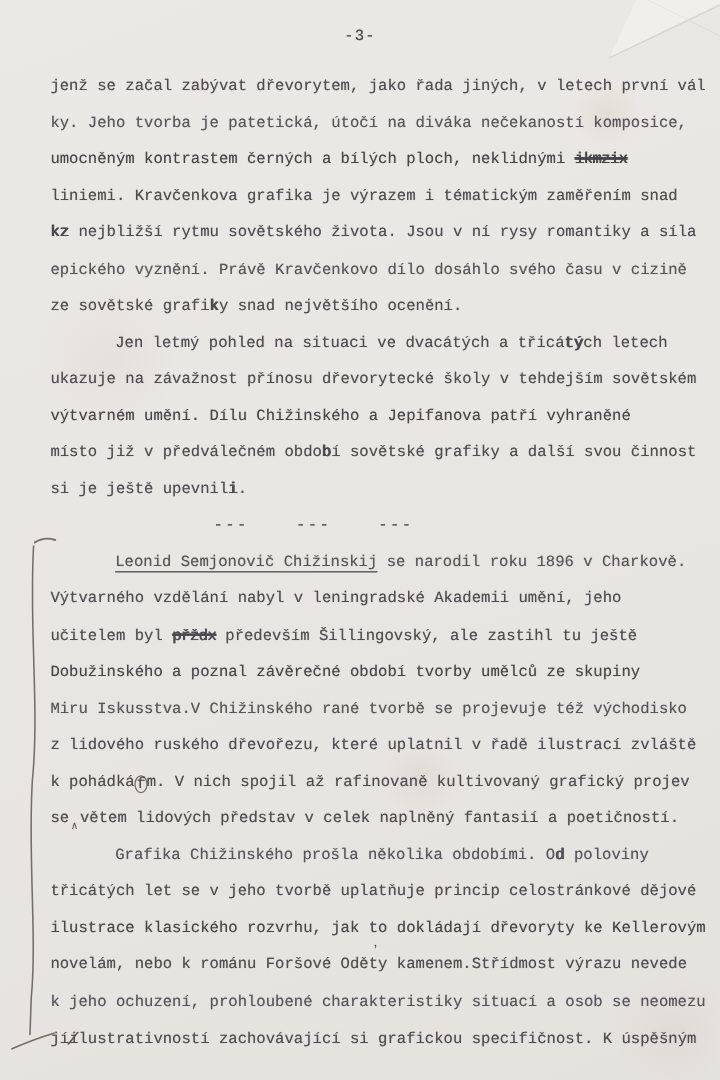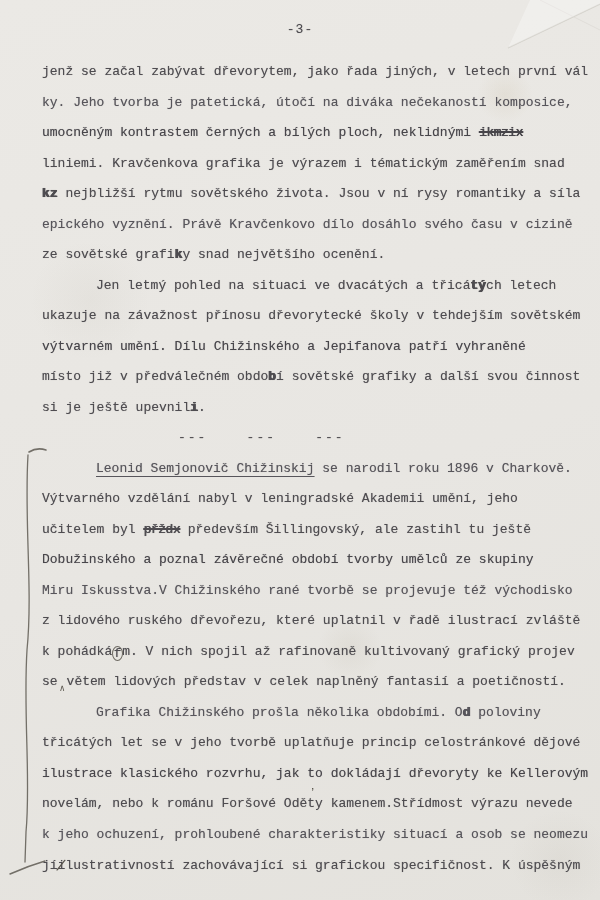--- a/index.html
+++ b/index.html
@@ -34,21 +34,21 @@
     text-shadow: 0 0 0.7px rgba(60,58,62,0.45);
     white-space: pre;
   }
   .line { height: 30.5px; }
   .line.indent { padding-left: 54px; }
   .line.sep { padding-left: 136px; letter-spacing: 2px; }
   .line:nth-child(4n+2) { color: #57555b; }
   .line:nth-child(7n+3) { color: #47454a; }
   
   .ot {   
-    font-weight: bold;
+    font-weight: normal;
     text-shadow: 0.6px 0 currentColor, -0.4px 0 currentColor, 0 0 0.7px rgba(60,58,62,0.5);
   }
   .xout { 
     font-weight: normal;
     text-decoration: line-through;
     text-decoration-thickness: 1.6px;
     letter-spacing: -0.5px;
     text-shadow: 0.5px 0 currentColor, 0 0 0.7px rgba(60,58,62,0.5);
   }
   .ul {   

